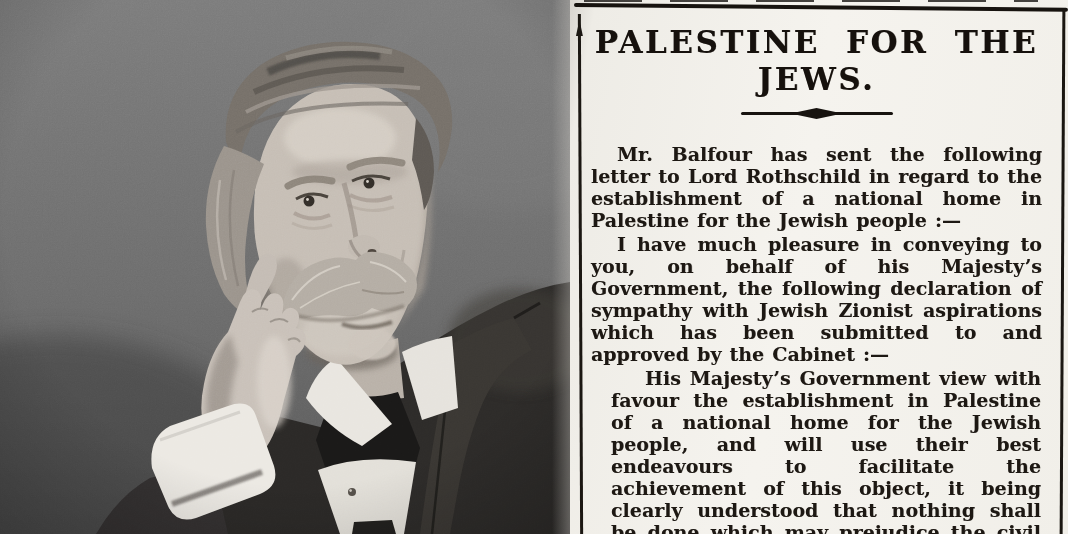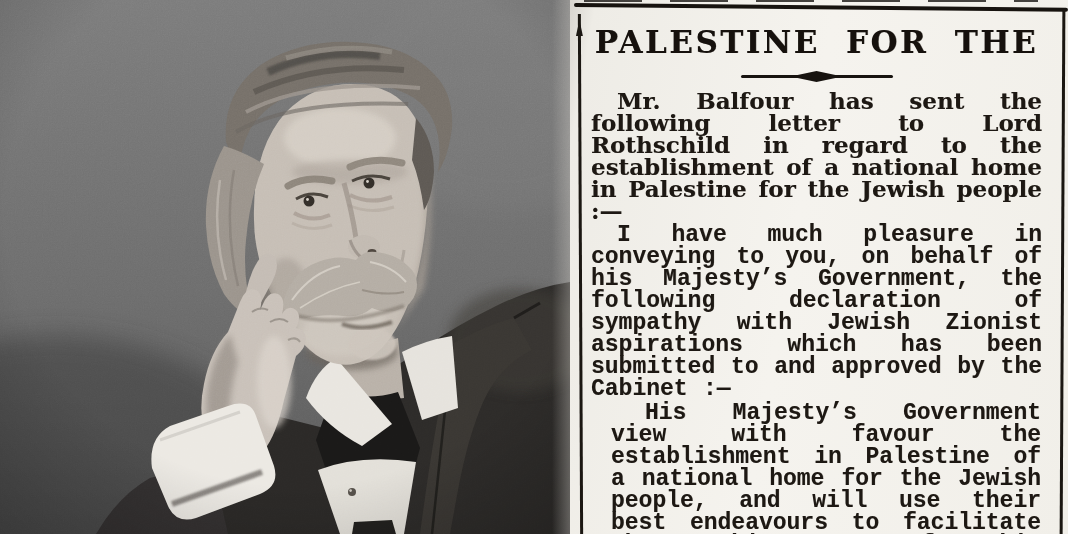--- a/index.html
+++ b/index.html
@@ -52,25 +52,25 @@
   .ornament .diamond {
     position:absolute; left:50%; top:1px; width:52px; height:11px; transform:translateX(-50%);
     background:#17130f; clip-path:polygon(0 50%, 50% 0, 100% 50%, 50% 100%);
   }
   h2.subheadline {
     margin:11px 0 0; text-align:center; font-size:25px; line-height:30px;
     font-weight:bold; letter-spacing:2.5px; word-spacing:8px; color:#16110d;
     text-shadow:0.4px 0.4px 0 rgba(24,18,12,.4);
   }
   p.body {
-    margin:8px 0 0; font-size:23px; line-height:22px; font-weight:bold;
+    margin:24px 0 0; font-size:19px; line-height:22px; font-weight:bold;
     text-align:justify; text-indent:26px; word-spacing:1.5px; color:#1d1813;
     text-shadow:0.3px 0.3px 0 rgba(26,20,14,.35);
   }
-  p.body + p.body { margin-top:2px;font-family:Liberation Mono, monospace; }
+  p.body + p.body { margin-top:2px; }
   p.quote { margin-left:20px; margin-right:1px; text-indent:34px; margin-top:5px; }
   p.clipped { height:9px; overflow:hidden; margin-top:0; }
 </style>
 </head>
 <body>
 
 <div class="page">
 
   <figure class="photo" aria-label="Black-and-white studio portrait of Arthur Balfour resting his head on his hand, wearing a dark coat, wing collar and dark tie">
     <svg viewBox="0 0 570 534" xmlns="http://www.w3.org/2000/svg">
@@ -215,20 +215,21 @@
 
   <article class="clipping">
     <div class="edge-frag"></div>
     <div class="rule-top"></div>
     <div class="rule-left"></div>
     <div class="rule-right"></div>
 
     <div class="col">
       <h1 class="headline">
         <span>PALESTINE FOR THE</span><br>
+        <span>JEWS.</span>
       </h1>
 
       <div class="ornament">
         <span class="bar"></span>
         <span class="diamond"></span>
       </div>
 
 
       <p class="body">Mr. Balfour has sent the following letter to Lord Rothschild in regard to the establishment of a national home in Palestine for the Jewish people :—</p>
       <p class="body">I have much pleasure in conveying to you, on behalf of his Majesty’s Government, the following declaration of sympathy with Jewish Zionist aspirations which has been submitted to and approved by the Cabinet :—</p>

